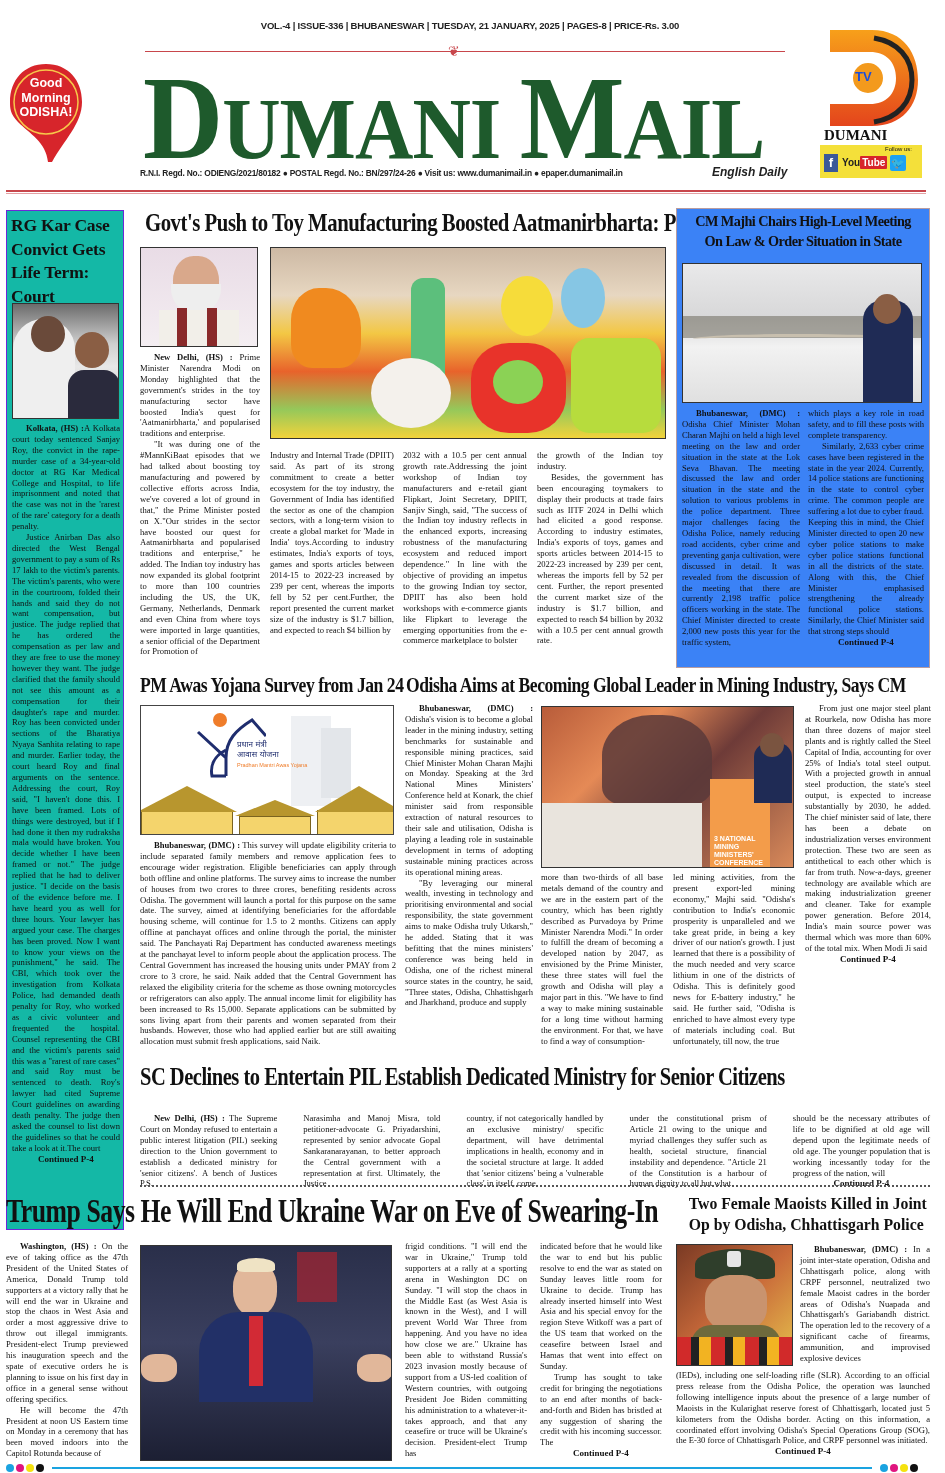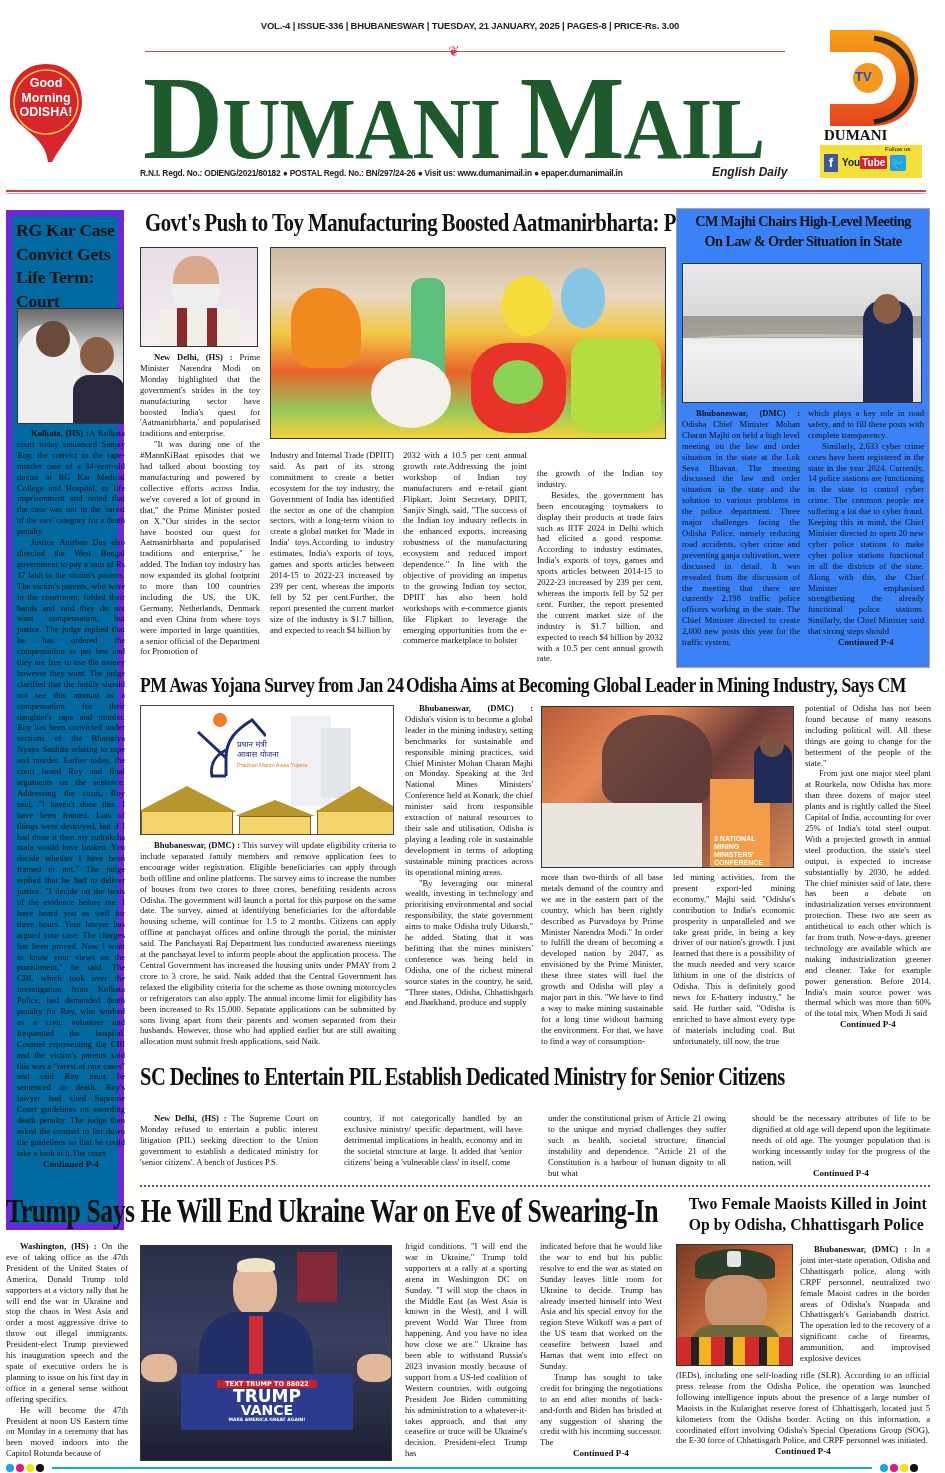--- a/index.html
+++ b/index.html
@@ -64,21 +64,21 @@
   <div style="font-family:'Liberation Sans',sans-serif;font-size:6px;text-align:right;padding-right:10px;padding-top:1px">Follow us:</div>
   <div style="display:flex;gap:4px;padding:2px 4px;align-items:center">
     <span style="width:14px;height:18px;background:#3b5998;color:#fff;font-family:'Liberation Sans',sans-serif;font-weight:bold;font-size:13px;text-align:center;line-height:18px">f</span>
     <span style="width:44px;height:16px;font-family:'Liberation Sans',sans-serif;font-weight:bold;font-size:10px;line-height:16px;color:#222">You<span style="background:#d7252b;color:#fff;padding:1px 2px;border-radius:1px">Tube</span></span>
     <span style="width:16px;height:16px;background:#1da1f2;color:#fff;font-size:11px;text-align:center;line-height:16px;border-radius:2px">🐦</span>
   </div>
 </div>
 <div class="abs" style="left:6px;top:190px;width:920px;height:2px;background:#c8464b"></div>
 <div class="abs" style="left:6px;top:193px;width:920px;height:1px;background:#e4a0a3"></div>
 
-<div class="abs" style="left:6px;top:210px;width:118px;height:1020px;background:#0369a1;border:6px solid #6d28d9">
+<div class="abs" style="left:6px;top:210px;width:118px;height:1020px;background:#14b8a6;border:1px solid #6d28d9">
   <div class="hl" style="position:absolute;left:4px;top:3px;width:112px;white-space:normal;font-size:17.5px;line-height:23.5px;letter-spacing:-0.2px">RG Kar Case Convict Gets Life Term: Court</div>
   <div class="abs photo" style="left:5px;top:92px;width:107px;height:116px;background:linear-gradient(180deg,#6b6b6b 0%,#cfcfcf 35%,#e8e8e8 55%,#b9b9b9 100%)">
     <div class="abs" style="left:0;top:15px;width:62px;height:101px;background:#efefef;border-radius:30px 30px 0 0"></div>
     <div class="abs" style="left:18px;top:12px;width:34px;height:36px;background:#6a4a3a;border-radius:50%"></div>
     <div class="abs" style="left:62px;top:28px;width:34px;height:36px;background:#8a5e44;border-radius:50%"></div>
     <div class="abs" style="left:55px;top:66px;width:52px;height:50px;background:#2a2a3c;border-radius:16px 16px 0 0"></div>
   </div>
   <div class="abs p" style="left:5px;top:212px;width:108px">
     <p><span class="dl">Kolkata, (HS) :</span><span>A Kolkata court today sentenced Sanjay Roy, the convict in the rape-murder case of a 34-year-old doctor at RG Kar Medical College and Hospital, to life imprisonment and noted that the case was not in the 'rarest of the rare' category for a death penalty.</span></p>
     <p>Justice Anirban Das also directed the West Bengal government to pay a sum of Rs 17 lakh to the victim's parents. The victim's parents, who were in the courtroom, folded their hands and said they do not want compensation, but justice. The judge replied that he has ordered the compensation as per law and they are free to use the money however they want. The judge clarified that the family should not see this amount as a compensation for their daughter's rape and murder. Roy has been convicted under sections of the Bharatiya Nyaya Sanhita relating to rape and murder. Earlier today, the court heard Roy and final arguments on the sentence. Addressing the court, Roy said, "I haven't done this. I have been framed. Lots of things were destroyed, but if I had done it then my rudraksha mala would have broken. You decide whether I have been framed or not." The judge replied that he had to deliver justice. "I decide on the basis of the evidence before me. I have heard you as well for three hours. Your lawyer has argued your case. The charges has been proved. Now I want to know your views on the punishment," he said. The CBI, which took over the investigation from Kolkata Police, had demanded death penalty for Roy, who worked as a civic volunteer and frequented the hospital. Counsel representing the CBI and the victim's parents said this was a "rarest of rare cases" and said Roy must be sentenced to death. Roy's lawyer had cited Supreme Court guidelines on awarding death penalty. The judge then asked the counsel to list down the guidelines so that he could take a look at it.The court</p>
@@ -107,21 +107,21 @@
 <div class="abs p" style="left:140px;top:352px;width:120px">
   <p><span class="dl">New Delhi, (HS) :</span> <span>Prime Minister Narendra Modi on Monday highlighted that the government's strides in the toy manufacturing sector have boosted India's quest for 'Aatmanirbharta,' and popularised traditions and enterprise.</span></p>
   <p>"It was during one of the #MannKiBaat episodes that we had talked about boosting toy manufacturing and powered by collective efforts across India, we've covered a lot of ground in that," the Prime Minister posted on X."Our strides in the sector have boosted our quest for Aatmanirbharta and popularised traditions and enterprise," he added. The Indian toy industry has now expanded its global footprint to more than 100 countries including the US, the UK, Germany, Netherlands, Denmark and even China from where toys were imported in large quantities, a senior official of the Department for Promotion of</p>
 </div>
 <div class="abs p" style="left:270px;top:450px;width:124px">
     <p class="noind">Industry and Internal Trade (DPIIT) said. As part of its strong commitment to create a better ecosystem for the toy industry, the Government of India has identified the sector as one of the champion sectors, with a long-term vision to create a global market for 'Made in India' toys.According to industry estimates, India's exports of toys, games and sports articles between 2014-15 to 2022-23 increased by 239 per cent, whereas the imports fell by 52 per cent.Further, the report presented the current market size of the industry is $1.7 billion, and expected to reach $4 billion by</p>
   </div>
 <div class="abs p" style="left:403px;top:450px;width:124px">
     <p class="noind">2032 with a 10.5 per cent annual growth rate.Addressing the joint workshop of Indian toy manufacturers and e-retail giant Flipkart, Joint Secretary, DPIIT, Sanjiv Singh, said, "The success of the Indian toy industry reflects in the enhanced exports, increasing robustness of the manufacturing ecosystem and reduced import dependence." In line with the objective of providing an impetus to the growing Indian toy sector, DPIIT has also been hold workshops with e-commerce giants like Flipkart to leverage the emerging opportunities from the e-commerce marketplace to bolster</p>
   </div>
-<div class="abs p" style="left:537px;top:468px;width:126px">
+<div class="abs p" style="left:537px;top:450px;width:126px">
   <p class="noind">the growth of the Indian toy industry.</p>
   <p>Besides, the government has been encouraging toymakers to display their products at trade fairs such as IITF 2024 in Delhi which had elicited a good response. According to industry estimates, India's exports of toys, games and sports articles between 2014-15 to 2022-23 increased by 239 per cent, whereas the imports fell by 52 per cent. Further, the report presented the current market size of the industry is $1.7 billion, and expected to reach $4 billion by 2032 with a 10.5 per cent annual growth rate.</p>
 </div>
 
 <div class="abs" style="left:676px;top:208px;width:254px;height:460px;background:#3b82f6;border:1px solid #b89ca0">
   <div class="hl" style="position:absolute;left:0;top:2px;width:252px;text-align:center;font-size:15.5px;line-height:20px;transform:scaleX(0.92);transform-origin:center top">
     <div>CM Majhi Chairs High-Level Meeting</div>
     <div>On Law &amp; Order Situation in State</div>
   </div>
   <div class="abs photo" style="left:5px;top:54px;width:240px;height:140px;background:linear-gradient(180deg,#e9e9ea 0%,#d7d7d8 40%,#f2f2f2 60%,#e0e0e0 100%)">
@@ -179,29 +179,31 @@
   <div class="abs" style="left:212px;top:36px;width:38px;height:60px;background:#1f2b55;border-radius:14px 14px 0 0"></div>
   <div class="abs" style="left:218px;top:26px;width:24px;height:24px;background:#7a5440;border-radius:50%"></div>
 </div>
 <div class="abs p" style="left:541px;top:872px;width:122px">
     <p class="noind">more than two-thirds of all base metals demand of the country and we are in the eastern part of the country, which has been rightly described as Purvadoya by Prime Minister Narendra Modi." In order to fulfill the dream of becoming a developed nation by 2047, as envisioned by the Prime Minister, these three states will fuel the growth and Odisha will play a major part in this. "We have to find a way to make mining sustainable for a long time without harming the environment. For that, we have to find a way of consumption-</p>
   </div>
 <div class="abs p" style="left:673px;top:872px;width:122px">
     <p class="noind">led mining activities, from the present export-led mining economy," Majhi said. "Odisha's contribution to India's economic prosperity is unparalleled and we take great pride, in being a key driver of our nation's growth. I just learned that there is a possibility of the much needed and very scarce lithium in one of the districts of Odisha. This is definitely good news for E-battery industry," he said. He further said, "Odisha is enriched to have almost every type of materials including coal. But unfortunately, till now, the true</p>
   </div>
 <div class="abs p" style="left:805px;top:703px;width:126px">
-  <p class="noind">potential of Odisha has not been found because of many reasons including political will. All these things are going to change for the betterment of the people of the state."</p>
   <p>From just one major steel plant at Rourkela, now Odisha has more than three dozens of major steel plants and is rightly called the Steel Capital of India, accounting for over 25% of India's total steel output. With a projected growth in annual steel production, the state's steel output, is expected to increase substantially by 2030, he added. The chief minister said of late, there has been a debate on industrialization verses environment protection. These two are seen as antithetical to each other which is far from truth. Now-a-days, greener technology are available which are making industrialization greener and cleaner. Take for example power generation. Before 2014, India's main source power was thermal which was more than 60% of the total mix. When Modi Ji said</p>
   <div class="cont">Continued P-4</div>
 </div>
 
 <div class="abs hl" style="left:140px;top:1063px;font-size:25px;transform:scaleX(0.82)">SC Declines to Entertain PIL Establish Dedicated Ministry for Senior Citizens</div>
 <div class="abs" style="left:140px;top:1113px;width:790px;display:flex;gap:26px">
   <div class="p" style="flex:1">
       <p><span class="dl">New Delhi, (HS) :</span> <span>The Supreme Court on Monday refused to entertain a public interest litigation (PIL) seeking direction to the Union government to establish a dedicated ministry for 'senior citizens'. A bench of Justices P.S.</span></p>
+    </div>
+  <div class="p" style="flex:1">
+      <p class="noind">Narasimha and Manoj Misra, told petitioner-advocate G. Priyadarshini, represented by senior advocate Gopal Sankaranarayanan, to better approach the Central government with a representation at first. Ultimately, the Justice</p>
     </div>
   <div class="p" style="flex:1">
       <p class="noind">country, if not categorically handled by an exclusive ministry/ specific department, will have detrimental implications in health, economy and in the societal structure at large. It added that 'senior citizens' being a 'vulnerable class' in itself, come</p>
     </div>
   <div class="p" style="flex:1">
       <p class="noind">under the constitutional prism of Article 21 owing to the unique and myriad challenges they suffer such as health, societal structure, financial instability and dependence. "Article 21 of the Constitution is a harbour of human dignity to all but what</p>
     </div>
   <div class="p" style="flex:1">
     <p class="noind">should be the necessary attributes of life to be dignified at old age will depend upon the legitimate needs of old age. The younger population that is working incessantly today for the progress of the nation, will</p>
     <div class="cont">Continued P-4</div>
@@ -215,26 +217,20 @@
   <p>He will become the 47th President at noon US Eastern time on Monday in a ceremony that has been moved indoors into the Capitol Rotunda because of</p>
 </div>
 <div class="abs photo" style="left:140px;top:1245px;width:252px;height:216px;background:linear-gradient(180deg,#2a2f4a 0%,#3a3f5e 45%,#1c1f33 100%)">
   <div class="abs" style="left:156px;top:6px;width:40px;height:50px;background:#a82430;opacity:.7"></div>
   <div class="abs" style="left:92px;top:16px;width:44px;height:54px;background:#e1b79a;border-radius:45%"></div>
   <div class="abs" style="left:96px;top:12px;width:38px;height:14px;background:#efe3c4;border-radius:50% 50% 20% 20%"></div>
   <div class="abs" style="left:58px;top:66px;width:114px;height:90px;background:#223067;border-radius:40px 40px 0 0"></div>
   <div class="abs" style="left:108px;top:70px;width:14px;height:70px;background:#d22a35"></div>
   <div class="abs" style="left:0;top:108px;width:36px;height:28px;background:#e1b79a;border-radius:40%"></div>
   <div class="abs" style="left:216px;top:108px;width:36px;height:28px;background:#e1b79a;border-radius:40%"></div>
-  <div class="abs" style="left:40px;top:128px;width:172px;height:56px;background:#2d3b8c;text-align:center;color:#fff;font-family:'DejaVu Sans',sans-serif;font-weight:bold">
-    <div style="margin:6px auto 0;width:100px;background:#c8202e;font-size:6.5px;line-height:8px">TEXT TRUMP TO 88022</div>
-    <div style="font-size:17px;line-height:16px">TRUMP</div>
-    <div style="font-size:14px;line-height:13px">VANCE</div>
-    <div style="font-size:4.5px;line-height:6px">MAKE AMERICA GREAT AGAIN!</div>
-  </div>
 </div>
 <div class="abs p" style="left:405px;top:1241px;width:122px">
     <p class="noind">frigid conditions. "I will end the war in Ukraine," Trump told supporters at a rally at a sporting arena in Washington DC on Sunday. "I will stop the chaos in the Middle East (as West Asia is known in the West), and I will prevent World War Three from happening. And you have no idea how close we are." Ukraine has been able to withstand Russia's 2023 invasion mostly because of support from a US-led coalition of Western countries, with outgoing President Joe Biden committing his administration to a whatever-it-takes approach, and that any ceasefire or truce will be Ukraine's decision. President-elect Trump has</p>
   </div>
 <div class="abs p" style="left:540px;top:1241px;width:122px">
   <p class="noind">indicated before that he would like the war to end but his public resolve to end the war as stated on Sunday leaves little room for Ukraine to decide. Trump has already inserted himself into West Asia and his special envoy for the region Steve Witkoff was a part of the US team that worked on the ceasefire between Israel and Hamas that went into effect on Sunday.</p>
   <p>Trump has sought to take credit for bringing the negotiations to an end after months of back-and-forth and Biden has bristled at any suggestion of sharing the credit with his incoming successor. The</p>
   <div class="cont">Continued P-4</div>
 </div>
 

